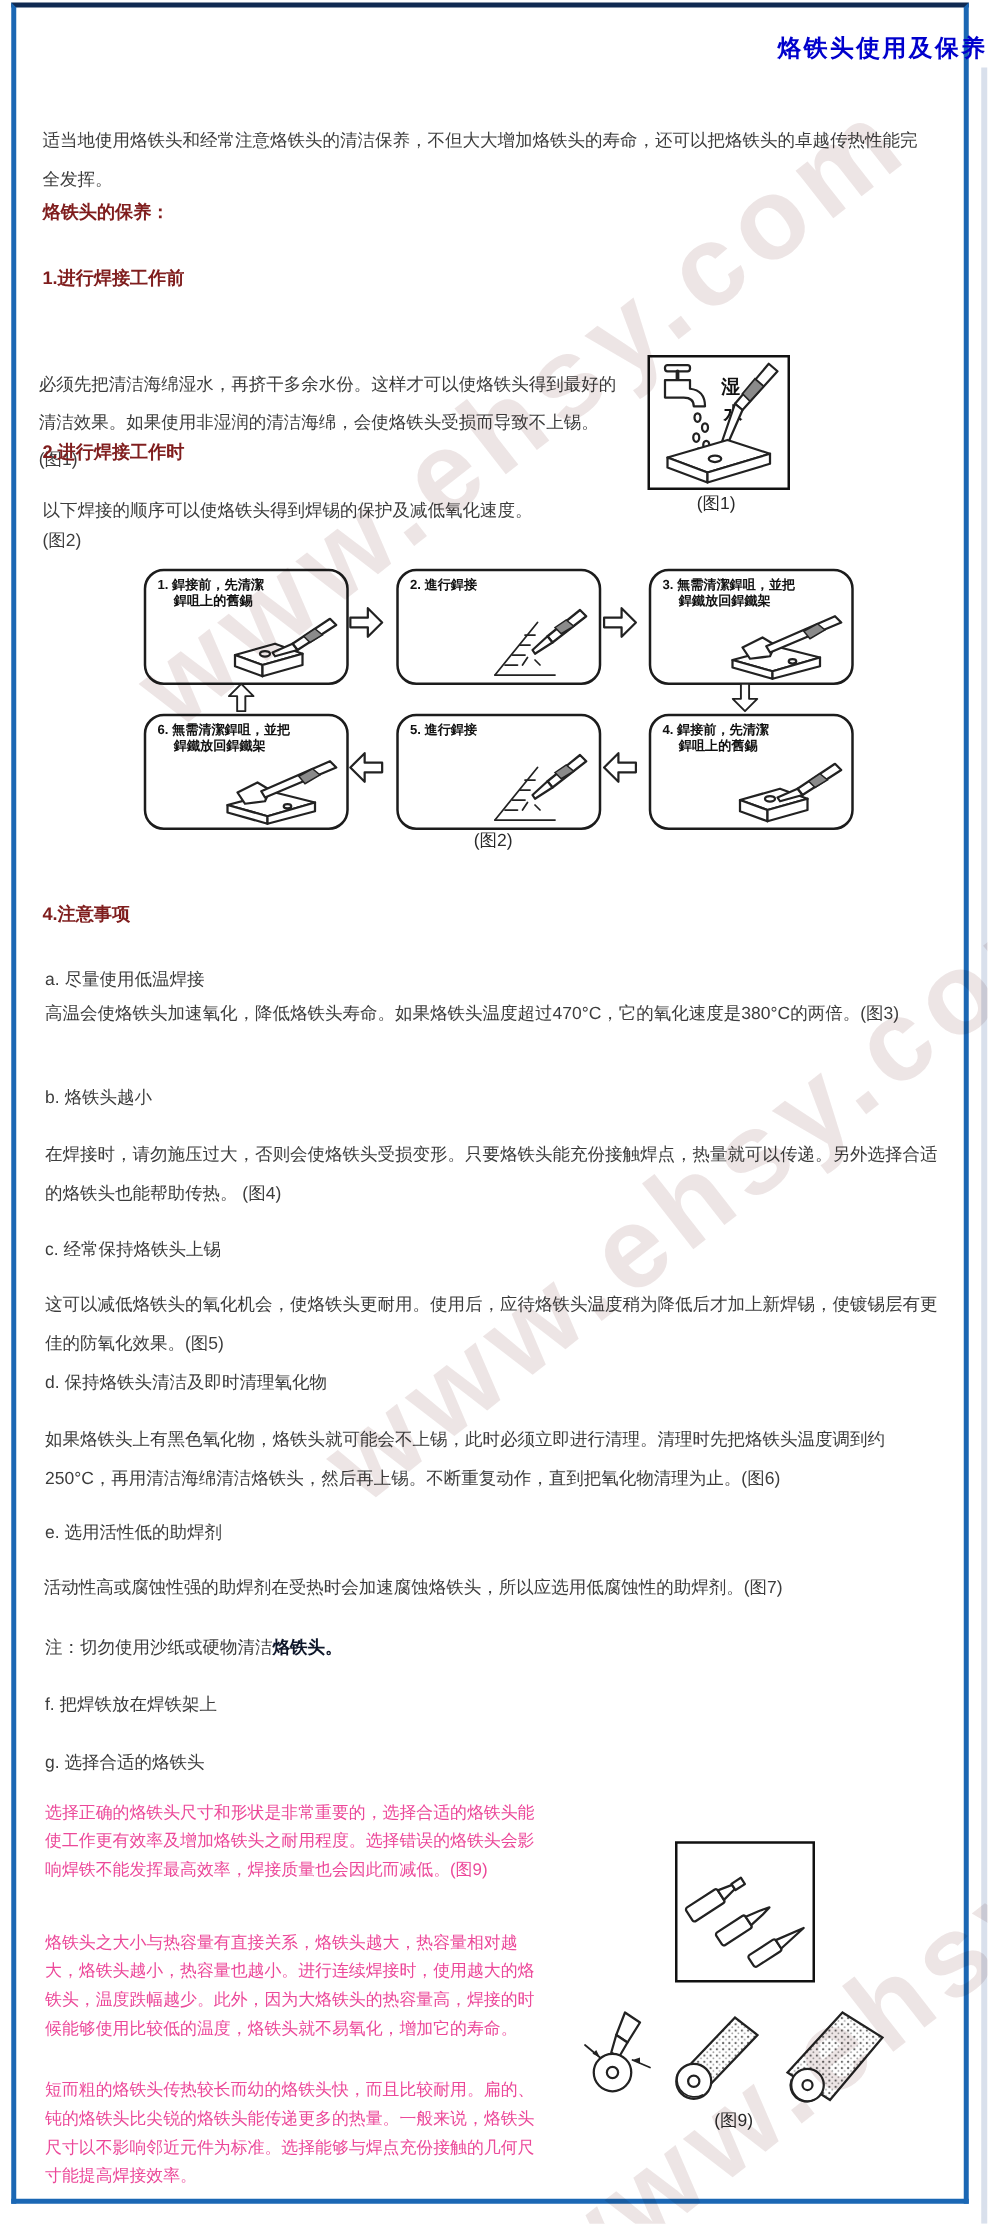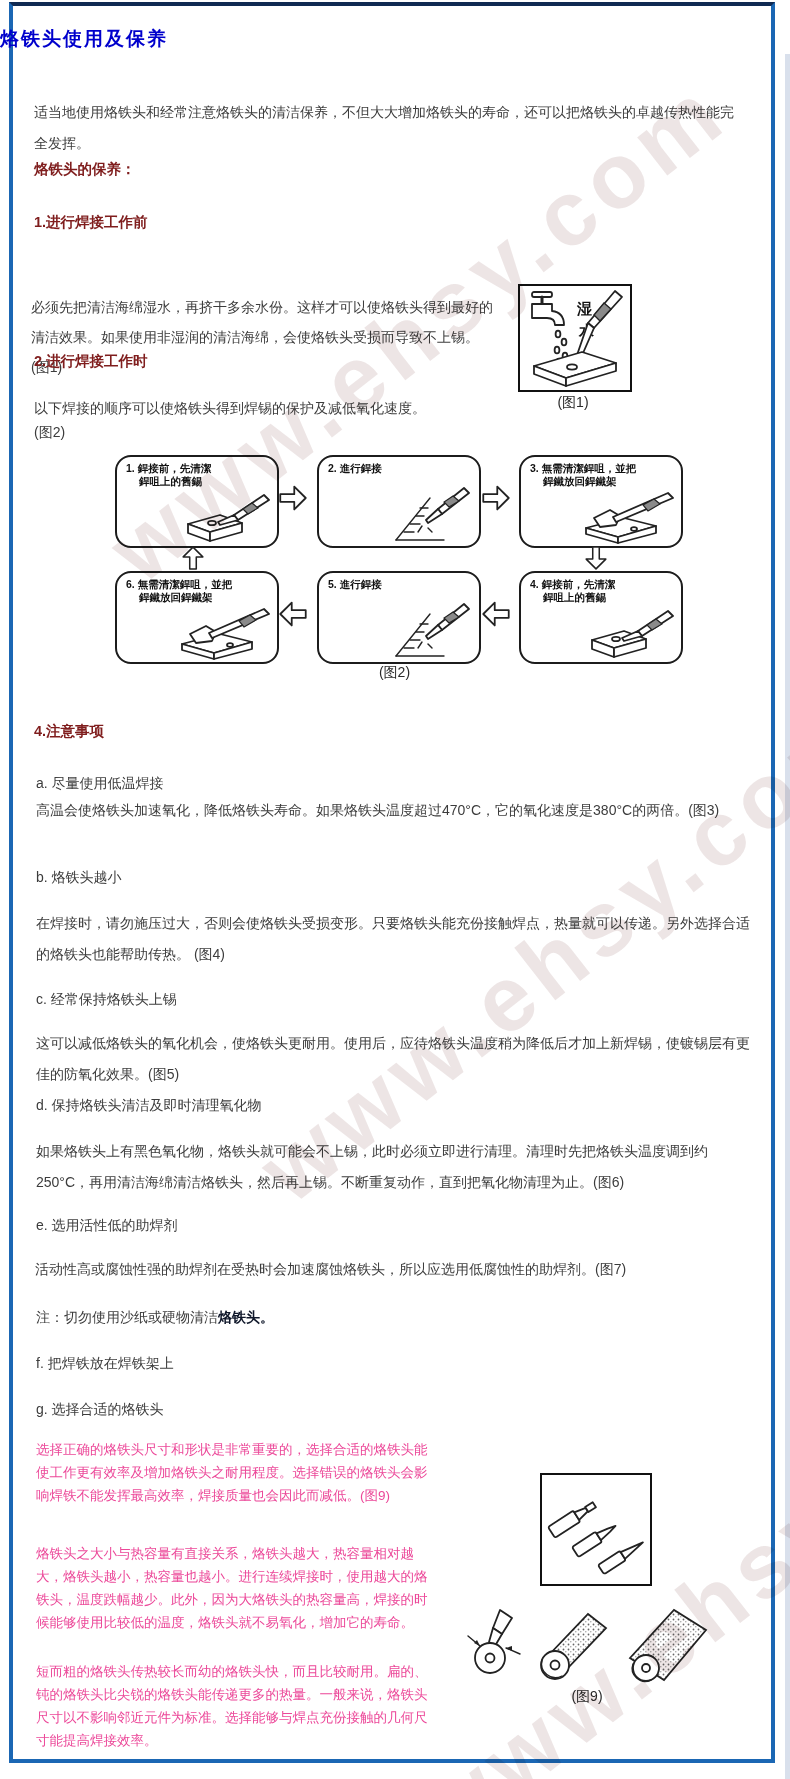--- a/index.html
+++ b/index.html
@@ -10,21 +10,21 @@
   }
   .abs{position:absolute;}
   
   .frame{
     left:9px;top:2px;width:758px;height:1753px;
     border:4px solid #1b67b4;border-top-color:#102a52;
     background:transparent;
   }
   .right-strip{right:0;top:54px;width:5px;height:1725px;background:#d9e0ec;}
   
-  .doc-title{left:0;top:26px;width:790px;text-align:left;
+  .doc-title{left:0;top:26px;width:790px;text-align:right;
     font-size:19px;font-weight:bold;color:#0000cc;letter-spacing:2px;}
   .para{font-size:14px;line-height:31px;color:#3c3c3c;}
   .h-bold{font-size:14.5px;font-weight:bold;color:#7f1d1d;}
   .g-para{font-size:13.5px;line-height:23px;color:#ec4899;}
   .note-bold{font-weight:bold;color:#0f172a;}
   
   .figbox{border:2px solid #111;background:#fff;}
   .figcap{font-size:14px;color:#2a2a2a;text-align:center;}
   
   .flowbox{

